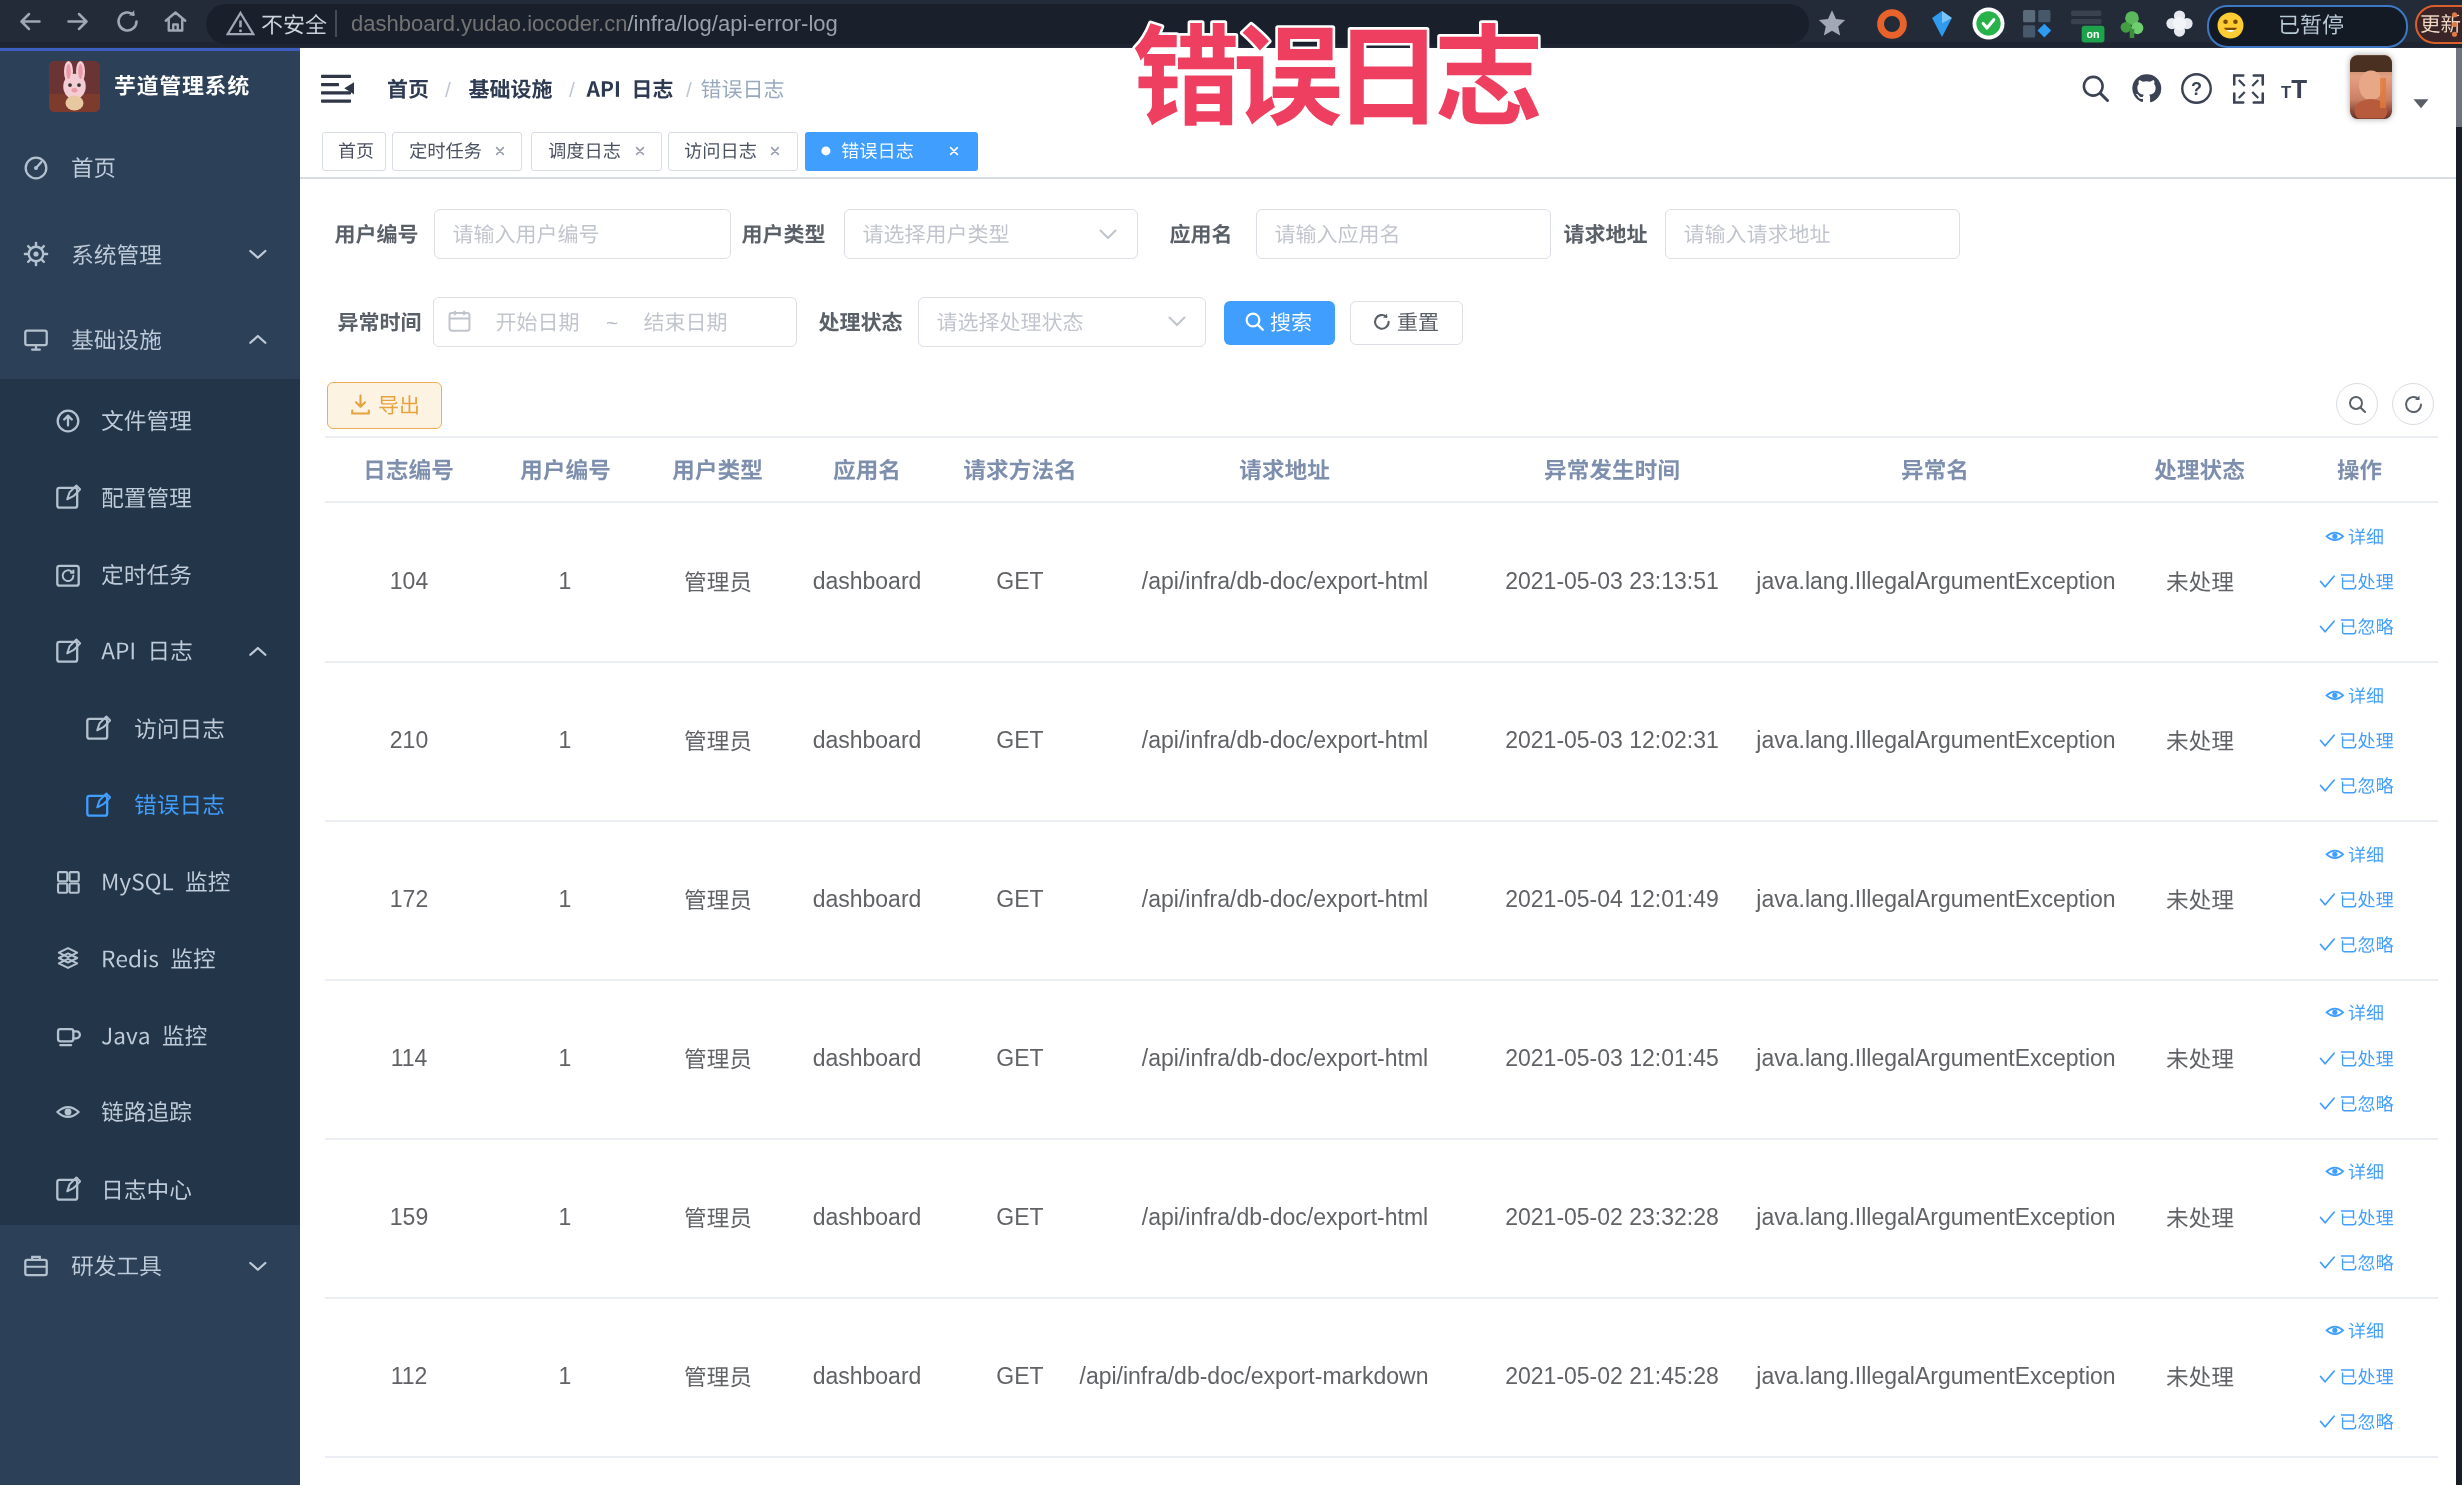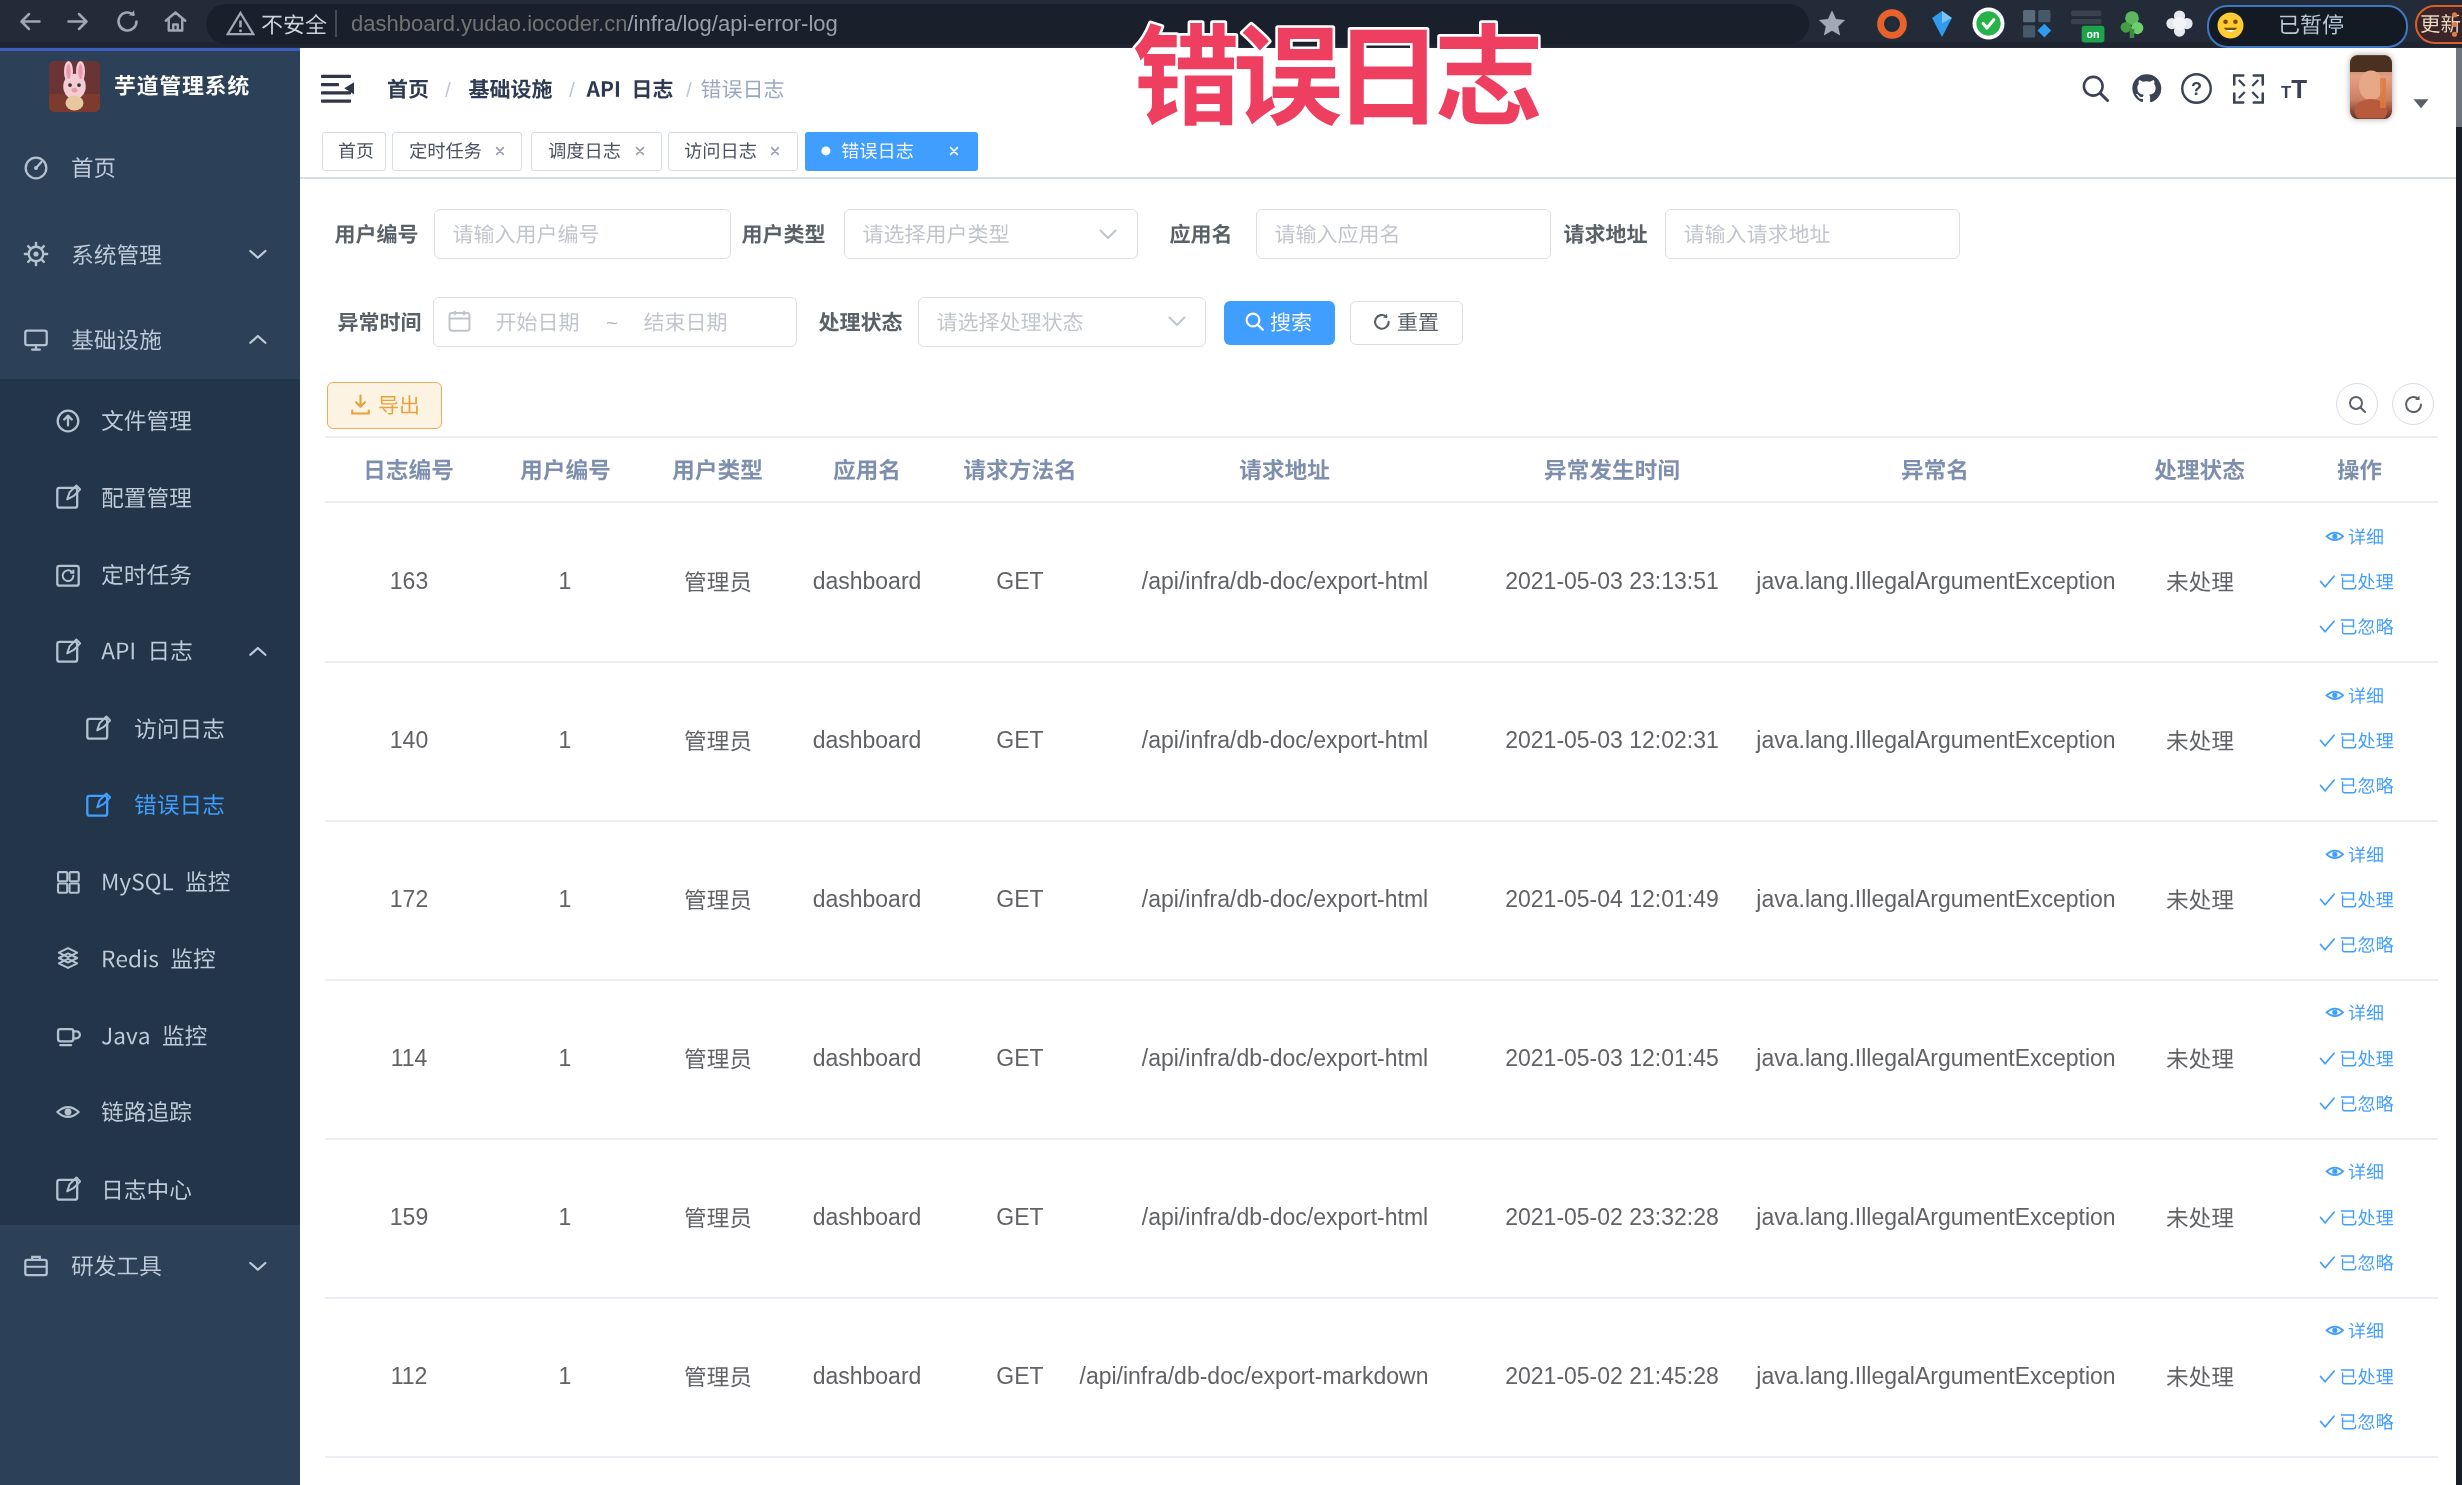--- a/index.html
+++ b/index.html
@@ -993,21 +993,21 @@
   </div>
 <div style="position:absolute;left:2337px;top:459px;height:29.5px">
     <svg width="45" height="29.5" viewBox="0 0 60 39" style="overflow:visible">
       <g transform="translate(0,25.5) scale(0.03000)" fill="#7E8FAE">
         <use href="#g64cdb" x="0"></use>
         <use href="#g4f5cb" x="1000"></use>
       </g>
     </svg>
   </div>
 <div style="position:absolute;left:325px;top:661px;width:2113px;height:1.5px;background:#EBEEF5;"></div>
-<div style="position:absolute;left:409px;top:581px;transform:translate(-50%,-50%);font-family:'Liberation Sans',sans-serif;font-size:23px;color:#606266;white-space:nowrap;line-height:1">163</div>
+<div style="position:absolute;left:409px;top:581px;transform:translate(-50%,-50%);font-family:'Liberation Sans',sans-serif;font-size:23px;color:#606266;white-space:nowrap;line-height:1">104</div>
 <div style="position:absolute;left:565px;top:581px;transform:translate(-50%,-50%);font-family:'Liberation Sans',sans-serif;font-size:23px;color:#606266;white-space:nowrap;line-height:1">1</div>
 <div style="position:absolute;left:684px;top:571px;height:29.5px">
     <svg width="68" height="29.5" viewBox="0 0 90 39" style="overflow:visible">
       <g transform="translate(0,25.5) scale(0.03000)" fill="#606266">
         <use href="#g7ba1" x="0"></use>
         <use href="#g7406" x="1000"></use>
         <use href="#g5458" x="2000"></use>
       </g>
     </svg>
   </div>
@@ -1055,21 +1055,21 @@
 <div style="position:absolute;left:2339px;top:618px;height:23.5px">
     <svg width="55" height="23.5" viewBox="0 0 72 31" style="overflow:visible">
       <g transform="translate(0,20.4) scale(0.02400)" fill="#409EFF">
         <use href="#g5df2" x="0"></use>
         <use href="#g5ffd" x="1000"></use>
         <use href="#g7565" x="2000"></use>
       </g>
     </svg>
   </div>
 <div style="position:absolute;left:325px;top:820px;width:2113px;height:1.5px;background:#EBEEF5;"></div>
-<div style="position:absolute;left:409px;top:740px;transform:translate(-50%,-50%);font-family:'Liberation Sans',sans-serif;font-size:23px;color:#606266;white-space:nowrap;line-height:1">140</div>
+<div style="position:absolute;left:409px;top:740px;transform:translate(-50%,-50%);font-family:'Liberation Sans',sans-serif;font-size:23px;color:#606266;white-space:nowrap;line-height:1">210</div>
 <div style="position:absolute;left:565px;top:740px;transform:translate(-50%,-50%);font-family:'Liberation Sans',sans-serif;font-size:23px;color:#606266;white-space:nowrap;line-height:1">1</div>
 <div style="position:absolute;left:684px;top:730px;height:29.5px">
     <svg width="68" height="29.5" viewBox="0 0 90 39" style="overflow:visible">
       <g transform="translate(0,25.5) scale(0.03000)" fill="#606266">
         <use href="#g7ba1" x="0"></use>
         <use href="#g7406" x="1000"></use>
         <use href="#g5458" x="2000"></use>
       </g>
     </svg>
   </div>

